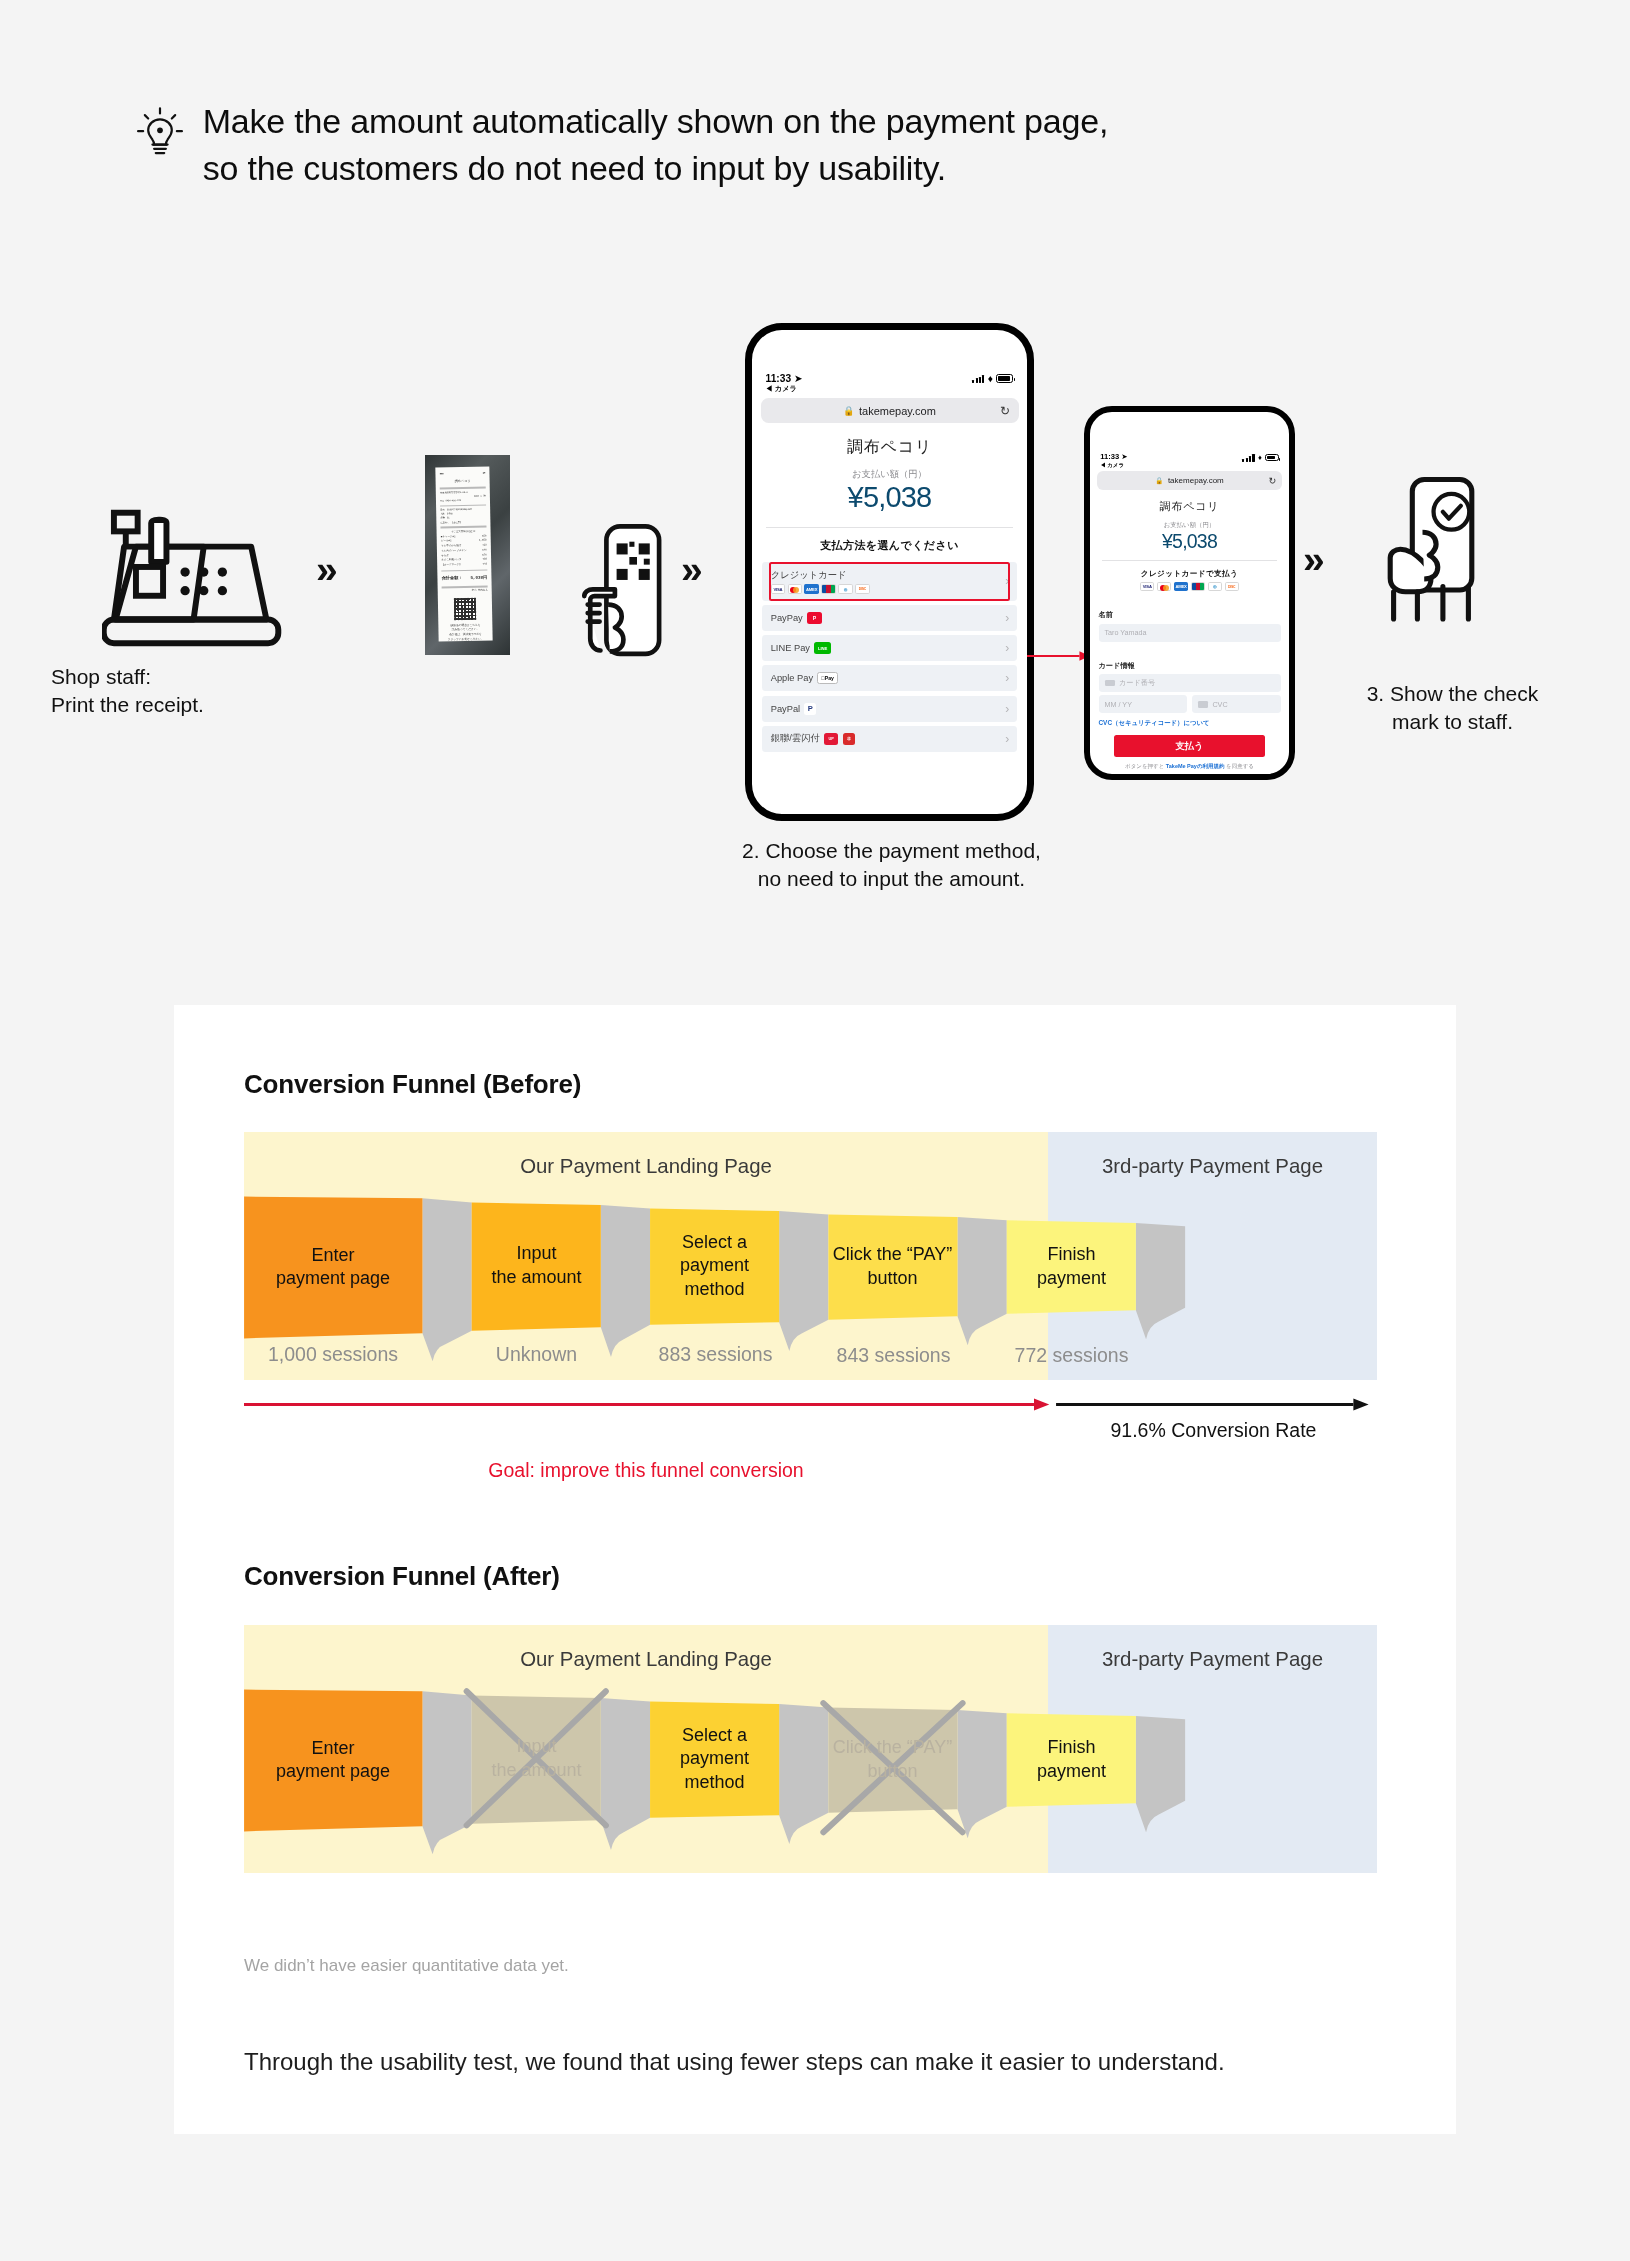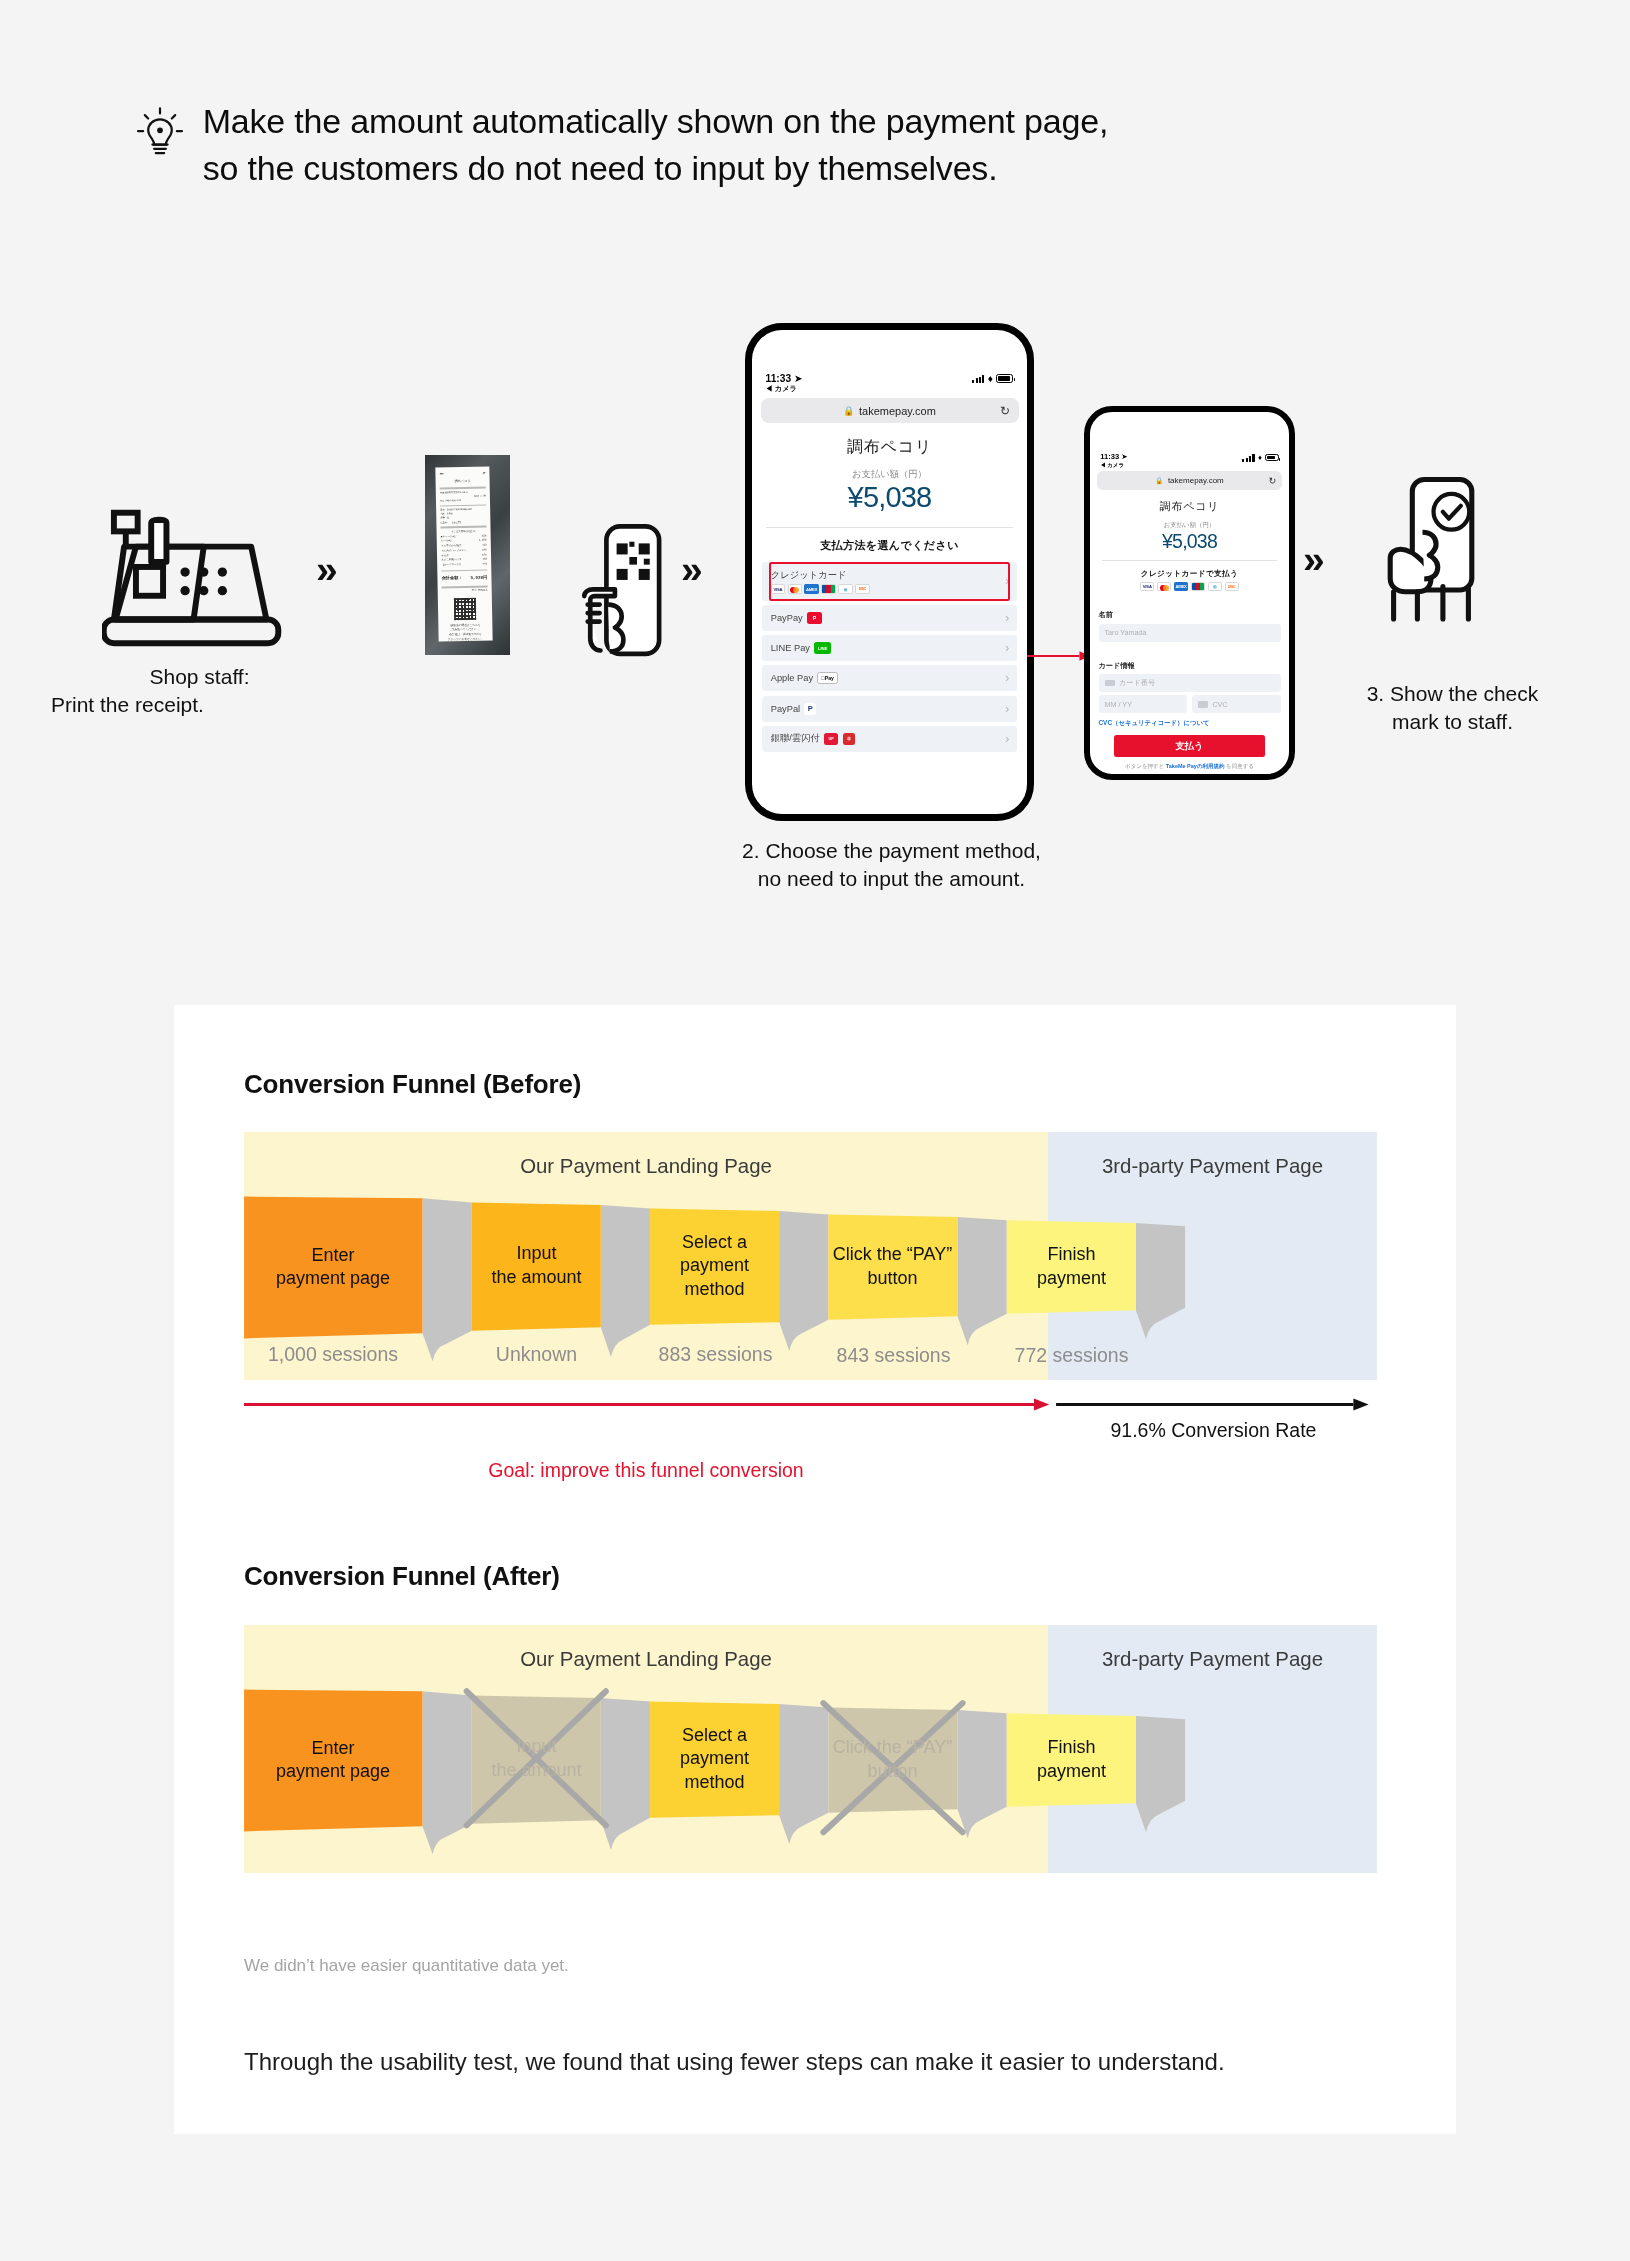--- a/index.html
+++ b/index.html
@@ -207,21 +207,21 @@
     <span class="bulb-icon">
       <svg viewBox="0 0 56 70" width="48" height="59">
         <path d="M28 17c8 0 14 6 14 13 0 5-3 8-5 11-1.5 2-2 4-2 6h-14c0-2-.5-4-2-6-2-3-5-6-5-11 0-7 6-13 14-13z" fill="none" stroke="#111" stroke-width="2.6"></path>
         <path d="M19 47h18M21 52h14M23 57h10" fill="none" stroke="#111" stroke-width="2.6" stroke-linecap="round"></path>
         <circle cx="28" cy="30" r="3.4" fill="#111"></circle>
         <path d="M28 4v6M10 12l4 4M46 12l-4 4M2 31h6M48 31h6" stroke="#111" stroke-width="2.6" stroke-linecap="round"></path>
       </svg>
     </span>
     <div>
       <div class="headline">Make the amount automatically shown on the payment page,</div>
-      <div class="headline">so the customers do not need to input by themselves.</div>
+      <div class="headline">so the customers do not need to input by usability.</div>
     </div>
   </div>
 
   <div class="flow">
 
     <span class="register">
       <svg viewBox="0 0 230 190" width="195" height="161">
         <rect x="14" y="28" width="28" height="22" fill="none" stroke="#111" stroke-width="7"></rect>
         <path d="M28 50v18" stroke="#111" stroke-width="7"></path>
         <path d="M40 68h80l-12 86H16z" fill="none" stroke="#111" stroke-width="7" stroke-linejoin="round"></path>
@@ -487,21 +487,21 @@
         <rect x="38" y="4" width="70" height="130" rx="14" fill="#fff" stroke="#111" stroke-width="6"></rect>
         <circle cx="84" cy="42" r="21" fill="none" stroke="#111" stroke-width="5"></circle>
         <path d="M74 42l7 8 14-15" fill="none" stroke="#111" stroke-width="5" stroke-linecap="round" stroke-linejoin="round"></path>
         <path d="M12 96c0-6 6-10 12-10 10 0 20 8 26 14 6 6 10 12 10 20 0 10-6 16-16 16H30c-10 0-18-6-18-16z" fill="#fff" stroke="#111" stroke-width="6" stroke-linejoin="round"></path>
         <path d="M16 136v32M44 136v32M74 130v38M104 130v38" stroke="#111" stroke-width="6" stroke-linecap="round"></path>
         <path d="M50 66c10 0 16 6 16 14s-8 13-8 13 10 5 10 14-6 14-16 14" fill="#fff" stroke="#111" stroke-width="6" stroke-linejoin="round"></path>
       </svg>
     </span>
 
     <div class="cap" style="left:51px; top:357px; width:297px;">
-      <div style="text-align:center">Shop staff:</div>
+      <div style="text-align:left">Shop staff:</div>
       <div style="text-align:left">Print the receipt.</div>
     </div>
     <div class="cap" style="left:679px; top:531px; width:425px;">
       <div>2. Choose the payment method,</div>
       <div>no need to input the amount.</div>
     </div>
     <div class="cap" style="left:1308px; top:374px; width:289px;">
       <div>3. Show the check</div>
       <div>mark to staff.</div>
     </div>

